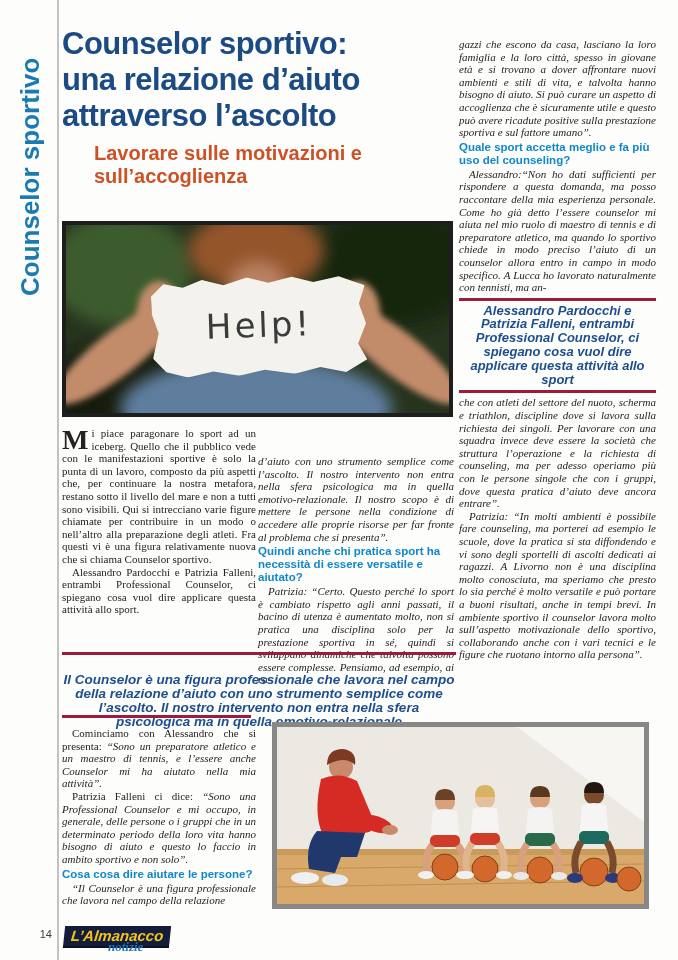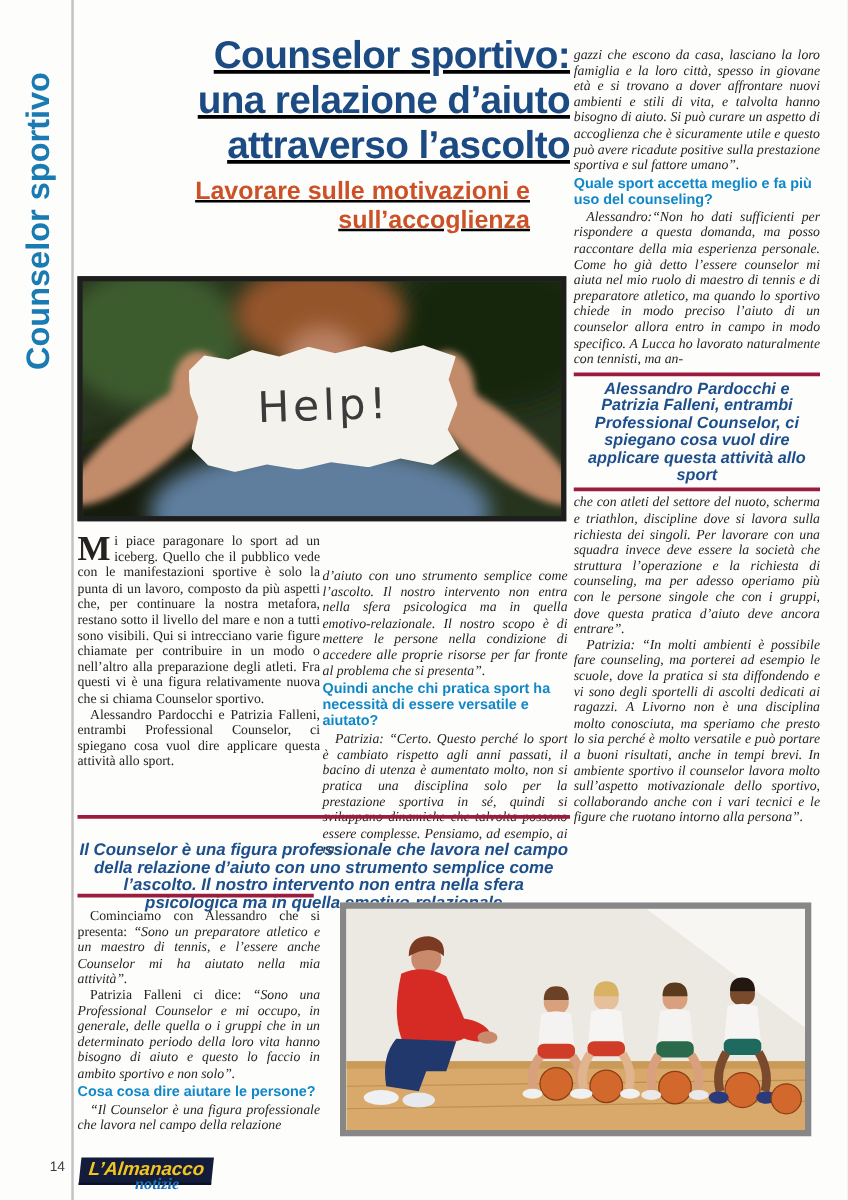--- a/index.html
+++ b/index.html
@@ -4,21 +4,21 @@
 <style>
   html,body{margin:0;padding:0;background:#e9e9e9;}
   .page{position:relative;width:678px;height:960px;background:#fdfdfc;overflow:hidden;
         font-family:"Liberation Serif",serif;}
   
   .vrule{position:absolute;left:57px;top:0;width:2px;height:960px;background:#c2c2c2;}
   .sidebar-label{position:absolute;left:15px;top:296px;transform:rotate(-90deg);
         transform-origin:0 0;white-space:nowrap;
         font:bold 26px/30px "Liberation Sans",sans-serif;color:#1a7ab2;}
   
-  .header{position:absolute;left:62px;top:26px;width:394px;text-align:right;text-decoration:underline;}
+  .header{position:absolute;left:62px;top:26px;width:394px;text-align:left;}
   .title{margin:0;font:bold 31px/36px "Liberation Sans",sans-serif;color:#1b4b82;letter-spacing:-0.5px;}
   .title span{display:block;}
   .subtitle{margin:8px auto 0;width:330px;font:bold 20px/23px "Liberation Sans",sans-serif;color:#cd5126;}
   
   .help-figure{position:absolute;left:62px;top:221px;width:391px;height:196px;margin:0;
         border:4px solid #1e1e1e;box-sizing:border-box;background:#26331d;overflow:hidden;}
   .paper{position:absolute;left:86px;top:50px;width:214px;height:100px;background:#f3f2ec;
         transform:rotate(-2deg);display:flex;align-items:center;justify-content:center;
         font:34px "DejaVu Sans",sans-serif;color:#3b3b3b;letter-spacing:3px;
         clip-path:polygon(0% 18%,6% 6%,15% 10%,24% 3%,34% 9%,45% 2%,55% 8%,66% 3%,76% 9%,88% 4%,100% 14%,97% 32%,100% 52%,96% 72%,100% 88%,90% 100%,78% 94%,66% 100%,52% 95%,40% 100%,28% 95%,16% 100%,6% 94%,0% 80%,3% 55%,0% 35%);}
@@ -118,21 +118,21 @@
     <h3 class="q">Quindi anche chi pratica sport ha necessità di essere versatile e aiutato?</h3>
     <p class="body it ind">Patrizia: “Certo. Questo perché lo sport è cambiato rispetto agli anni passati, il bacino di utenza è aumentato molto, non si pratica una disciplina solo per la prestazione sportiva in sé, quindi si sviluppano dinamiche che talvolta possono essere complesse. Pensiamo, ad esempio, ai ra-</p>
   </section>
 
   <div class="pq-rule-top"></div>
   <p class="pullquote">Il Counselor è una figura professionale che lavora nel campo della relazione d’aiuto con uno strumento semplice come l’ascolto. Il nostro intervento non entra nella sfera psicologica ma in quella emotivo-relazionale</p>
   <div class="pq-rule-bottom"></div>
 
   <section class="col col4">
     <p class="body ind"><span>Cominciamo con Alessandro che si presenta:</span> <span class="it">“Sono un preparatore atletico e un maestro di tennis, e l’essere anche Counselor mi ha aiutato nella mia attività”.</span></p>
-    <p class="body ind"><span>Patrizia Falleni ci dice:</span> <span class="it">“Sono una Professional Counselor e mi occupo, in generale, delle quella o i gruppi che in un determinato periodo della loro vita hanno bisogno di aiuto e questo lo faccio in ambito sportivo e non solo”.</span></p>
+    <p class="body ind"><span>Patrizia Falleni ci dice:</span> <span class="it">“Sono una Professional Counselor e mi occupo, in generale, delle persone o i gruppi che in un determinato periodo della loro vita hanno bisogno di aiuto e questo lo faccio in ambito sportivo e non solo”.</span></p>
     <h3 class="q">Cosa cosa dire aiutare le persone?</h3>
     <p class="body it ind">“Il Counselor è una figura professionale che lavora nel campo della relazione</p>
   </section>
 
   <figure class="kids-figure">
     <svg width="367" height="177" viewBox="0 0 367 177">
       <rect width="367" height="177" fill="#ece8e2"></rect>
       <polygon points="240,0 367,0 367,95" fill="#f8f6f3"></polygon>
       <rect y="122" width="367" height="55" fill="#d9a96b"></rect>
       <rect y="122" width="367" height="6" fill="#c99a58"></rect>

